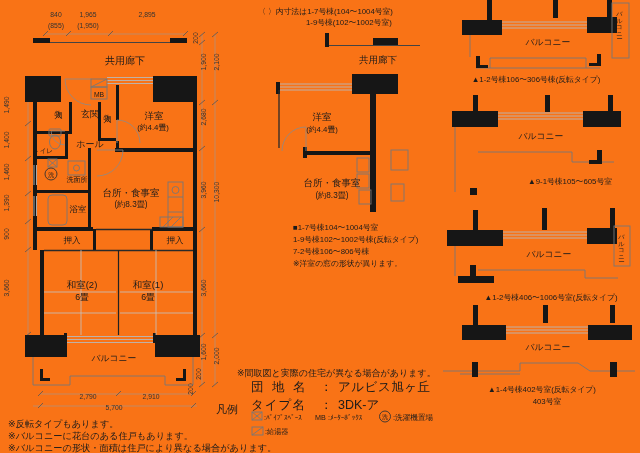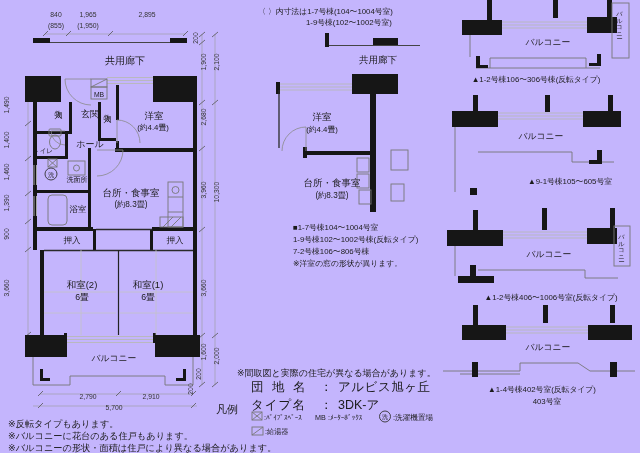--- a/index.html
+++ b/index.html
@@ -1,16 +1,16 @@
 <!DOCTYPE html>
 <html><head>
 <meta charset="utf-8">
 <style>
   html,body{margin:0;padding:0;background:#888;}
-  .canvas{position:relative;width:640px;height:453px;background:#c4b5fd;overflow:hidden;
+  .canvas{position:relative;width:640px;height:453px;background:#f97316;overflow:hidden;
           font-family:"Liberation Sans","DejaVu Sans",sans-serif;text-decoration:underline;}
   svg{position:absolute;left:0;top:0;}
   text{font-family:"Liberation Sans","DejaVu Sans",sans-serif;fill:#1b1b1b;}
   .dim{font-size:6.8px;fill:#333;text-anchor:middle;}
   .rm{font-size:9.5px;text-anchor:middle;}
   .rs{font-size:7.8px;text-anchor:middle;}
   .sm{font-size:7px;text-anchor:middle;}
   .lbl10{font-size:10px;text-anchor:middle;}
   .bal{font-size:8.8px;text-anchor:middle;}
   .cap{font-size:7.8px;text-anchor:middle;}

